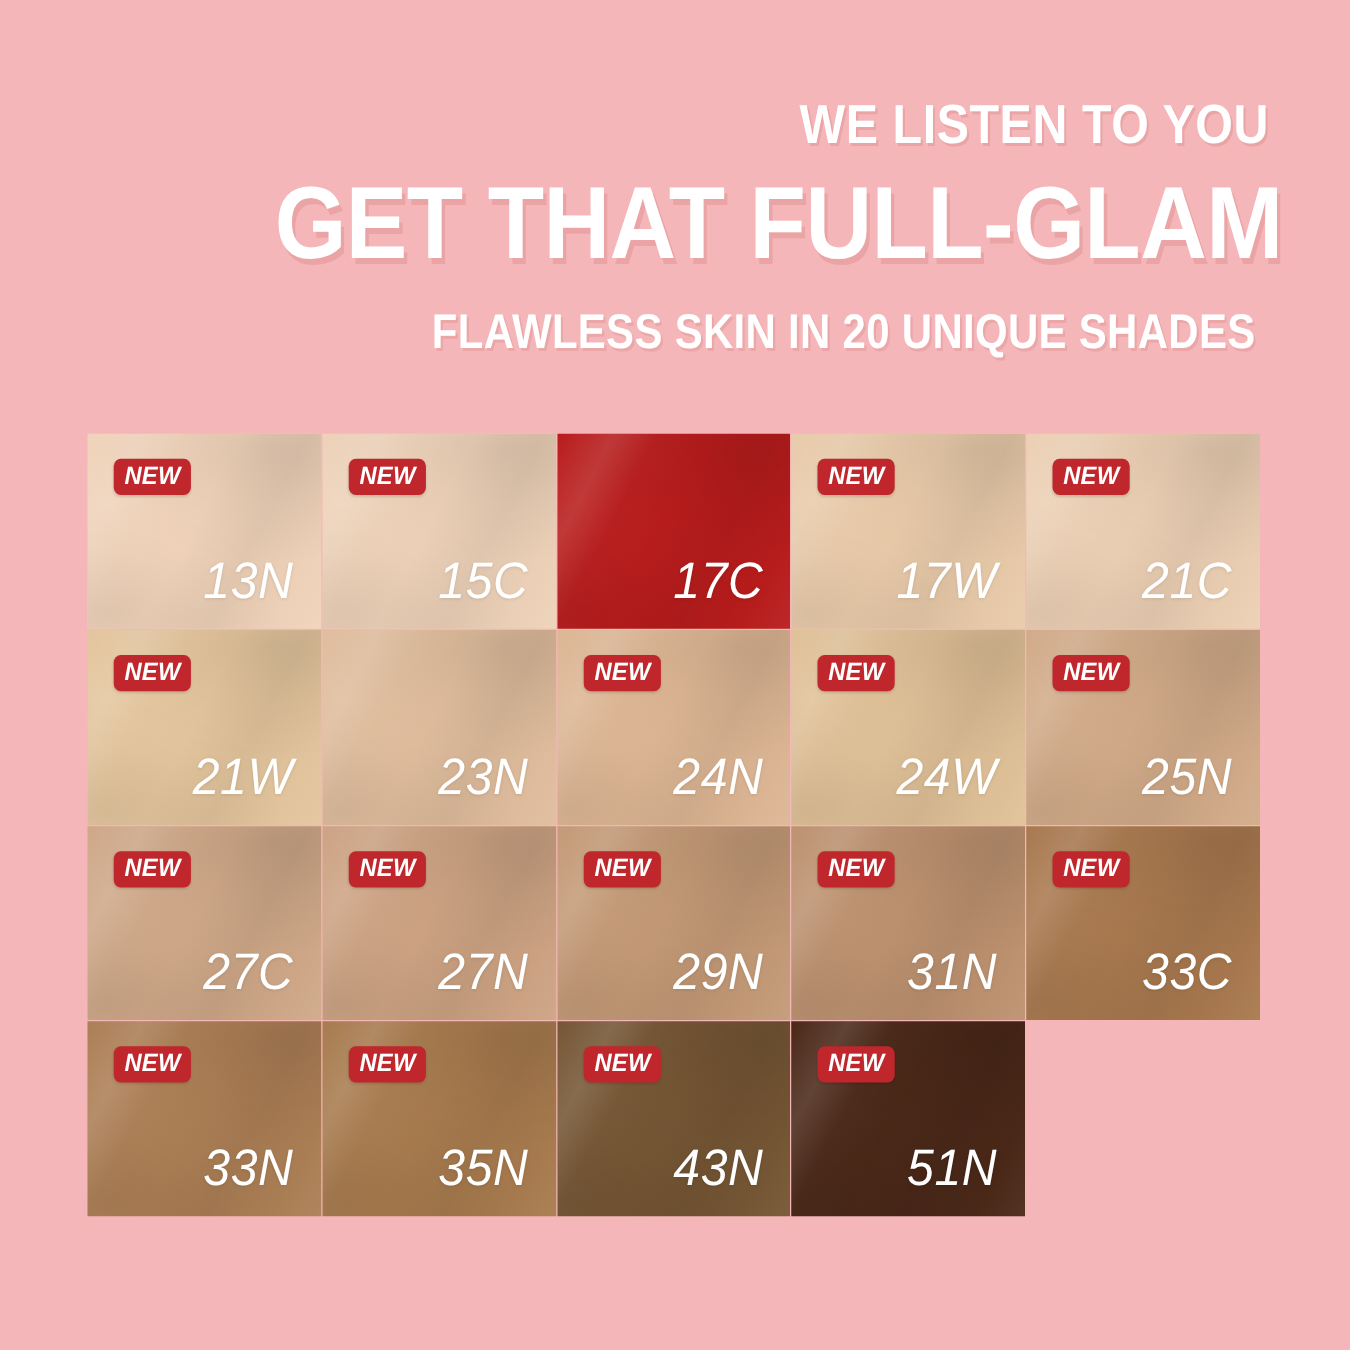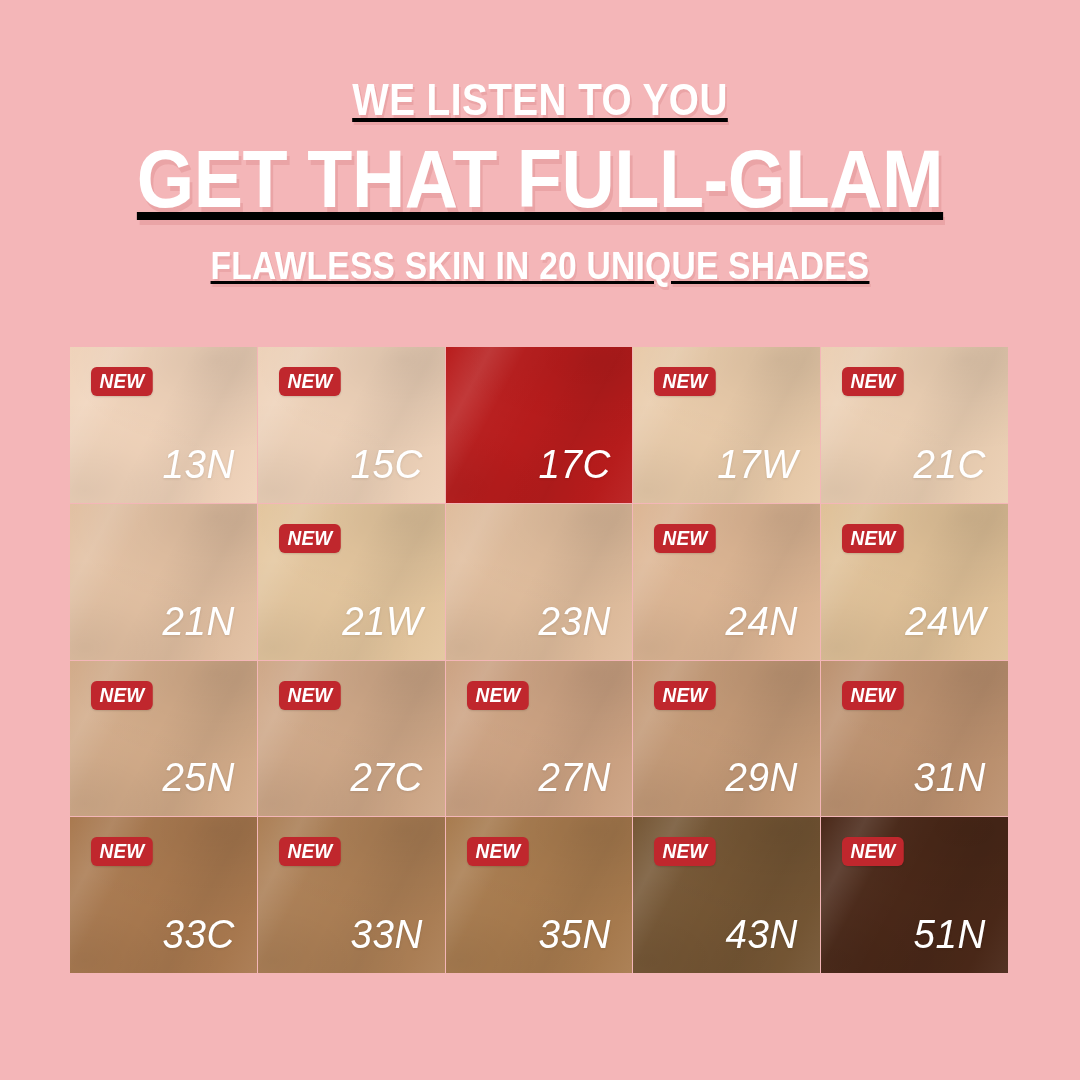--- a/index.html
+++ b/index.html
@@ -20,22 +20,21 @@
     background: #f4b6b8;
     box-sizing: border-box;
   }
 
   
   .header {
     position: absolute;
     top: 78px;
     left: 0;
     width: 1080px;
-    text-align: center;
-    text-decoration: underline;
+    text-align: right;
   }
 
   .kicker {
     font-size: 44px;
     font-weight: 700;
     color: #ffffff;
     letter-spacing: 0.5px;
     line-height: 1.0;
     transform: scaleX(0.88);
     transform-origin: center;
@@ -193,26 +192,20 @@
         <div class="badge">NEW</div>
         <div class="shade-label">17W</div>
       </div>
       <div class="swatch" style="background: rgb(236, 208, 180);">
         <div class="sheen-a"></div>
         <div class="sheen-b"></div>
         <div class="sheen-c"></div>
         <div class="badge">NEW</div>
         <div class="shade-label">21C</div>
       </div>
-      <div class="swatch" style="background: rgb(226, 192, 162);">
-        <div class="sheen-a"></div>
-        <div class="sheen-b"></div>
-        <div class="sheen-c"></div>
-        <div class="shade-label">21N</div>
-      </div>
       <div class="swatch" style="background: rgb(228, 198, 158);">
         <div class="sheen-a"></div>
         <div class="sheen-b"></div>
         <div class="sheen-c"></div>
         <div class="badge">NEW</div>
         <div class="shade-label">21W</div>
       </div>
       <div class="swatch" style="background: rgb(224, 189, 157);">
         <div class="sheen-a"></div>
         <div class="sheen-b"></div>

